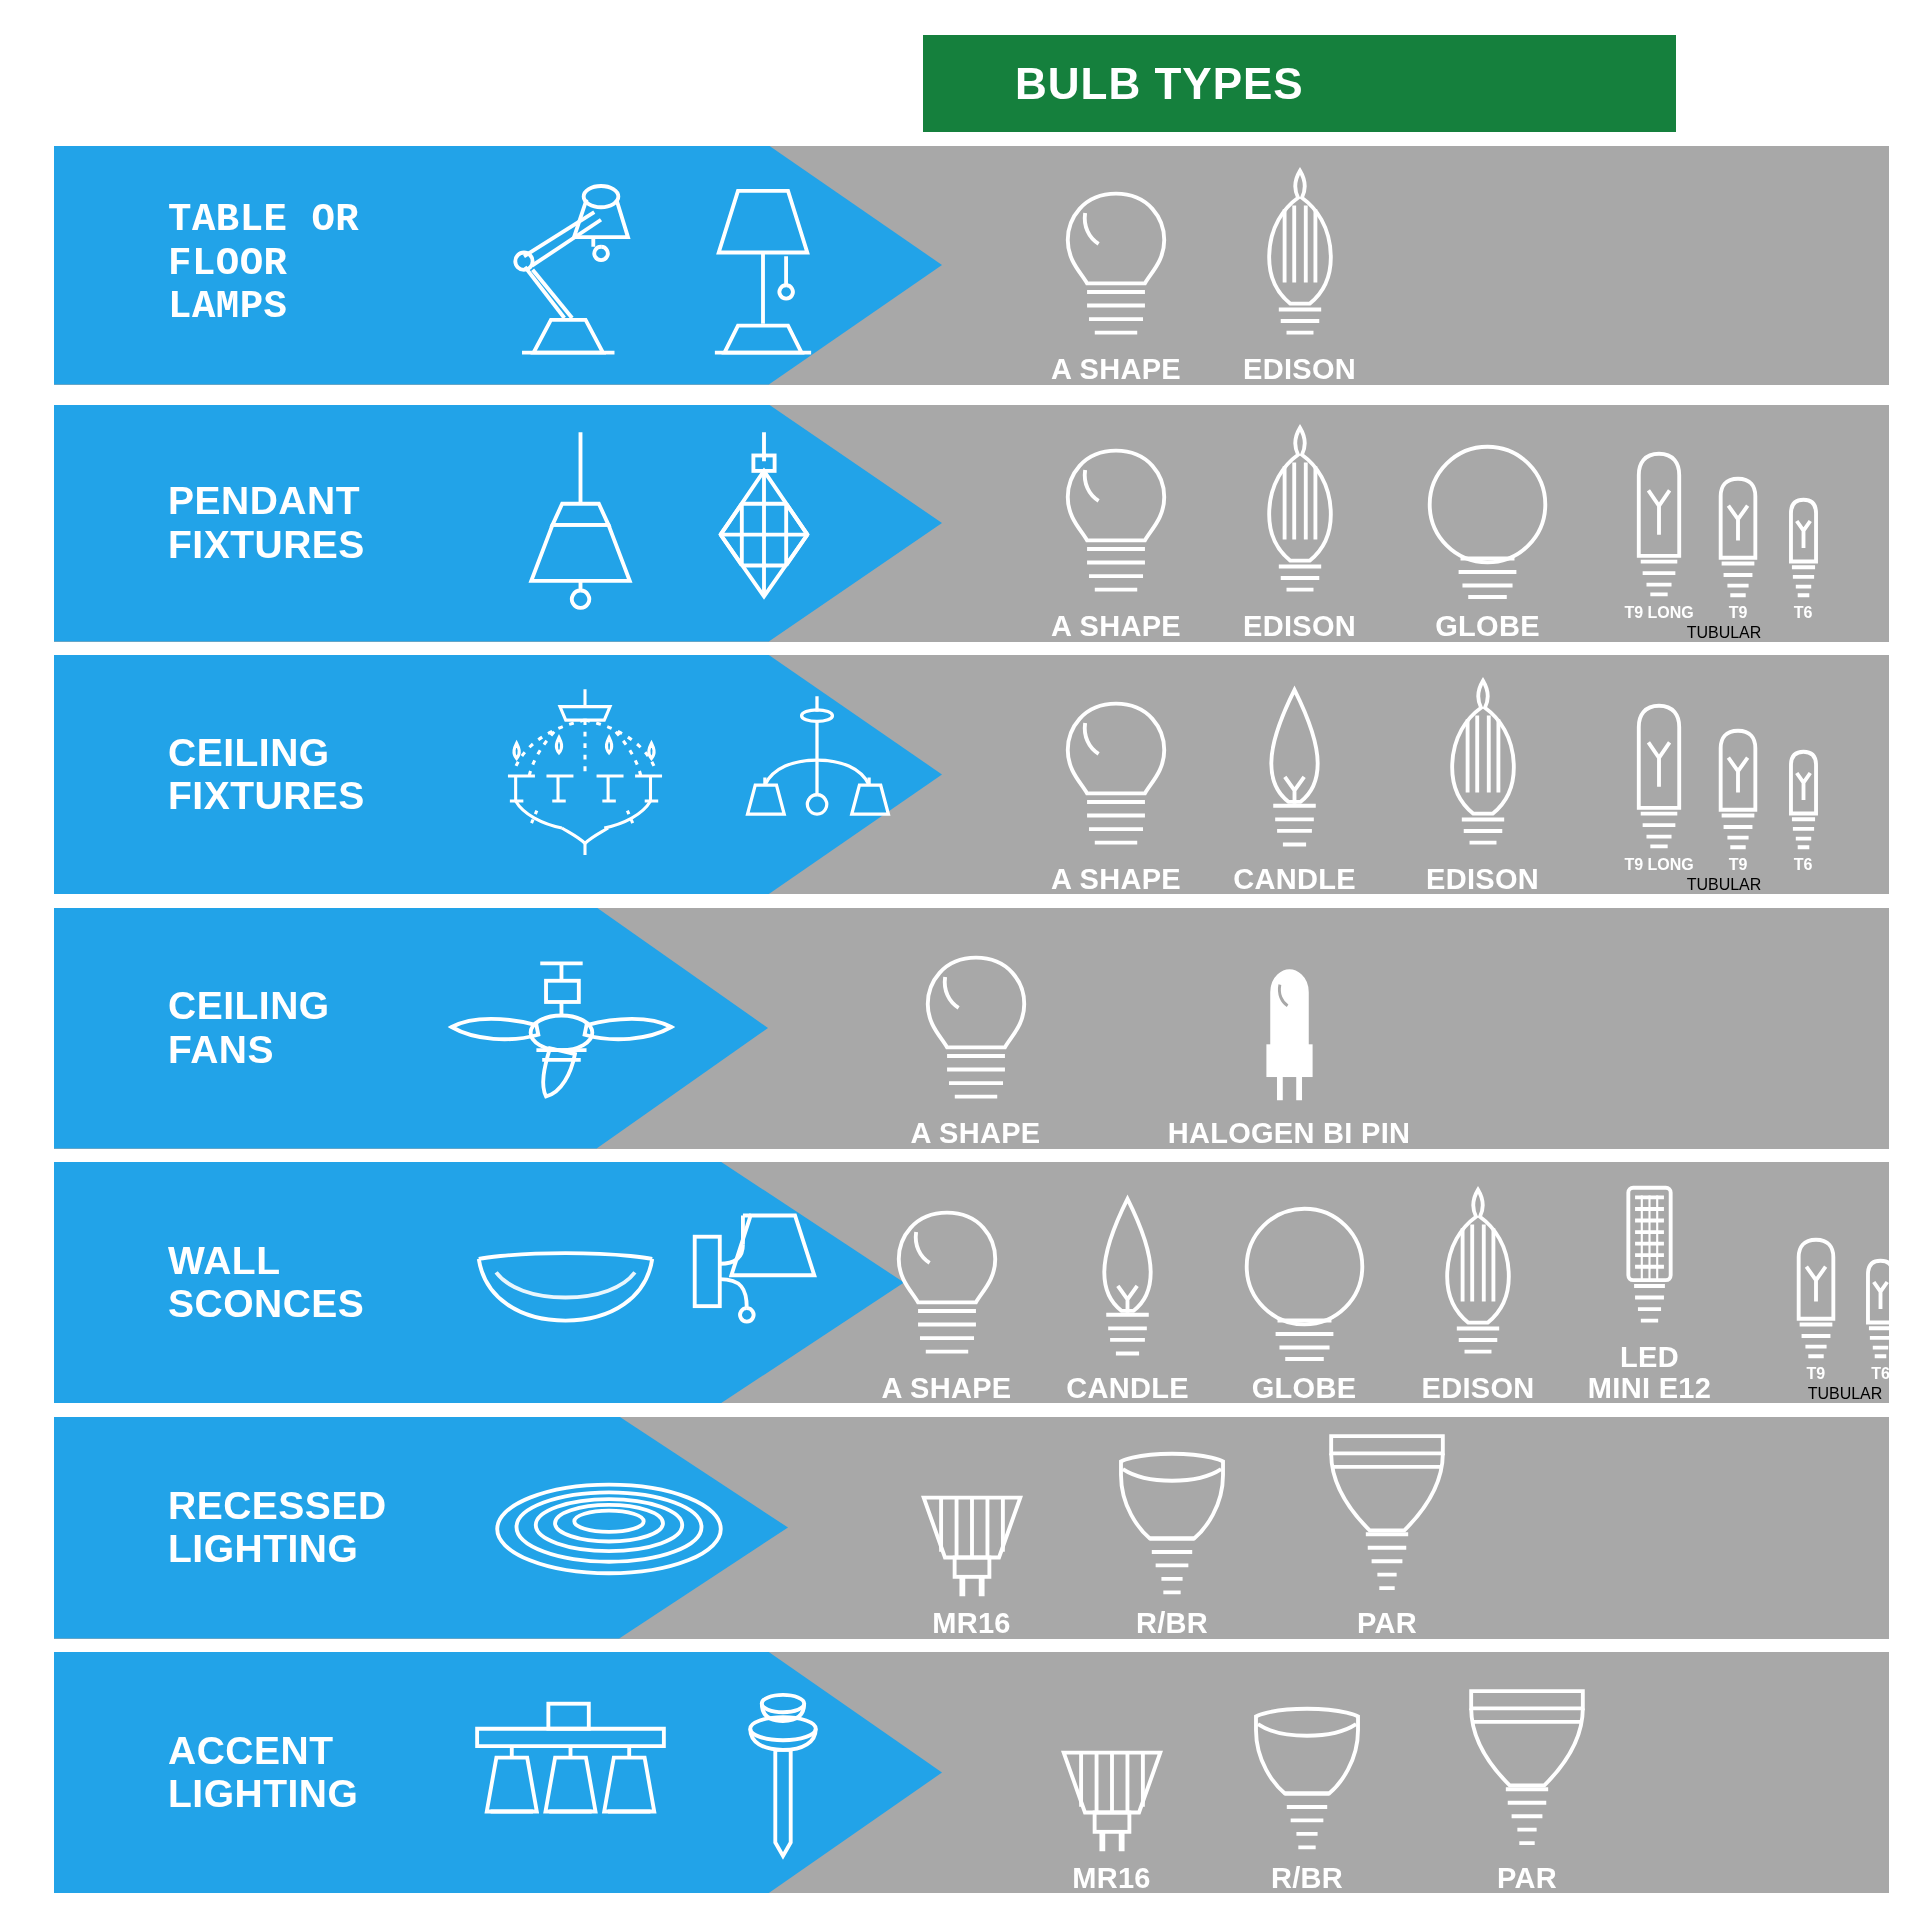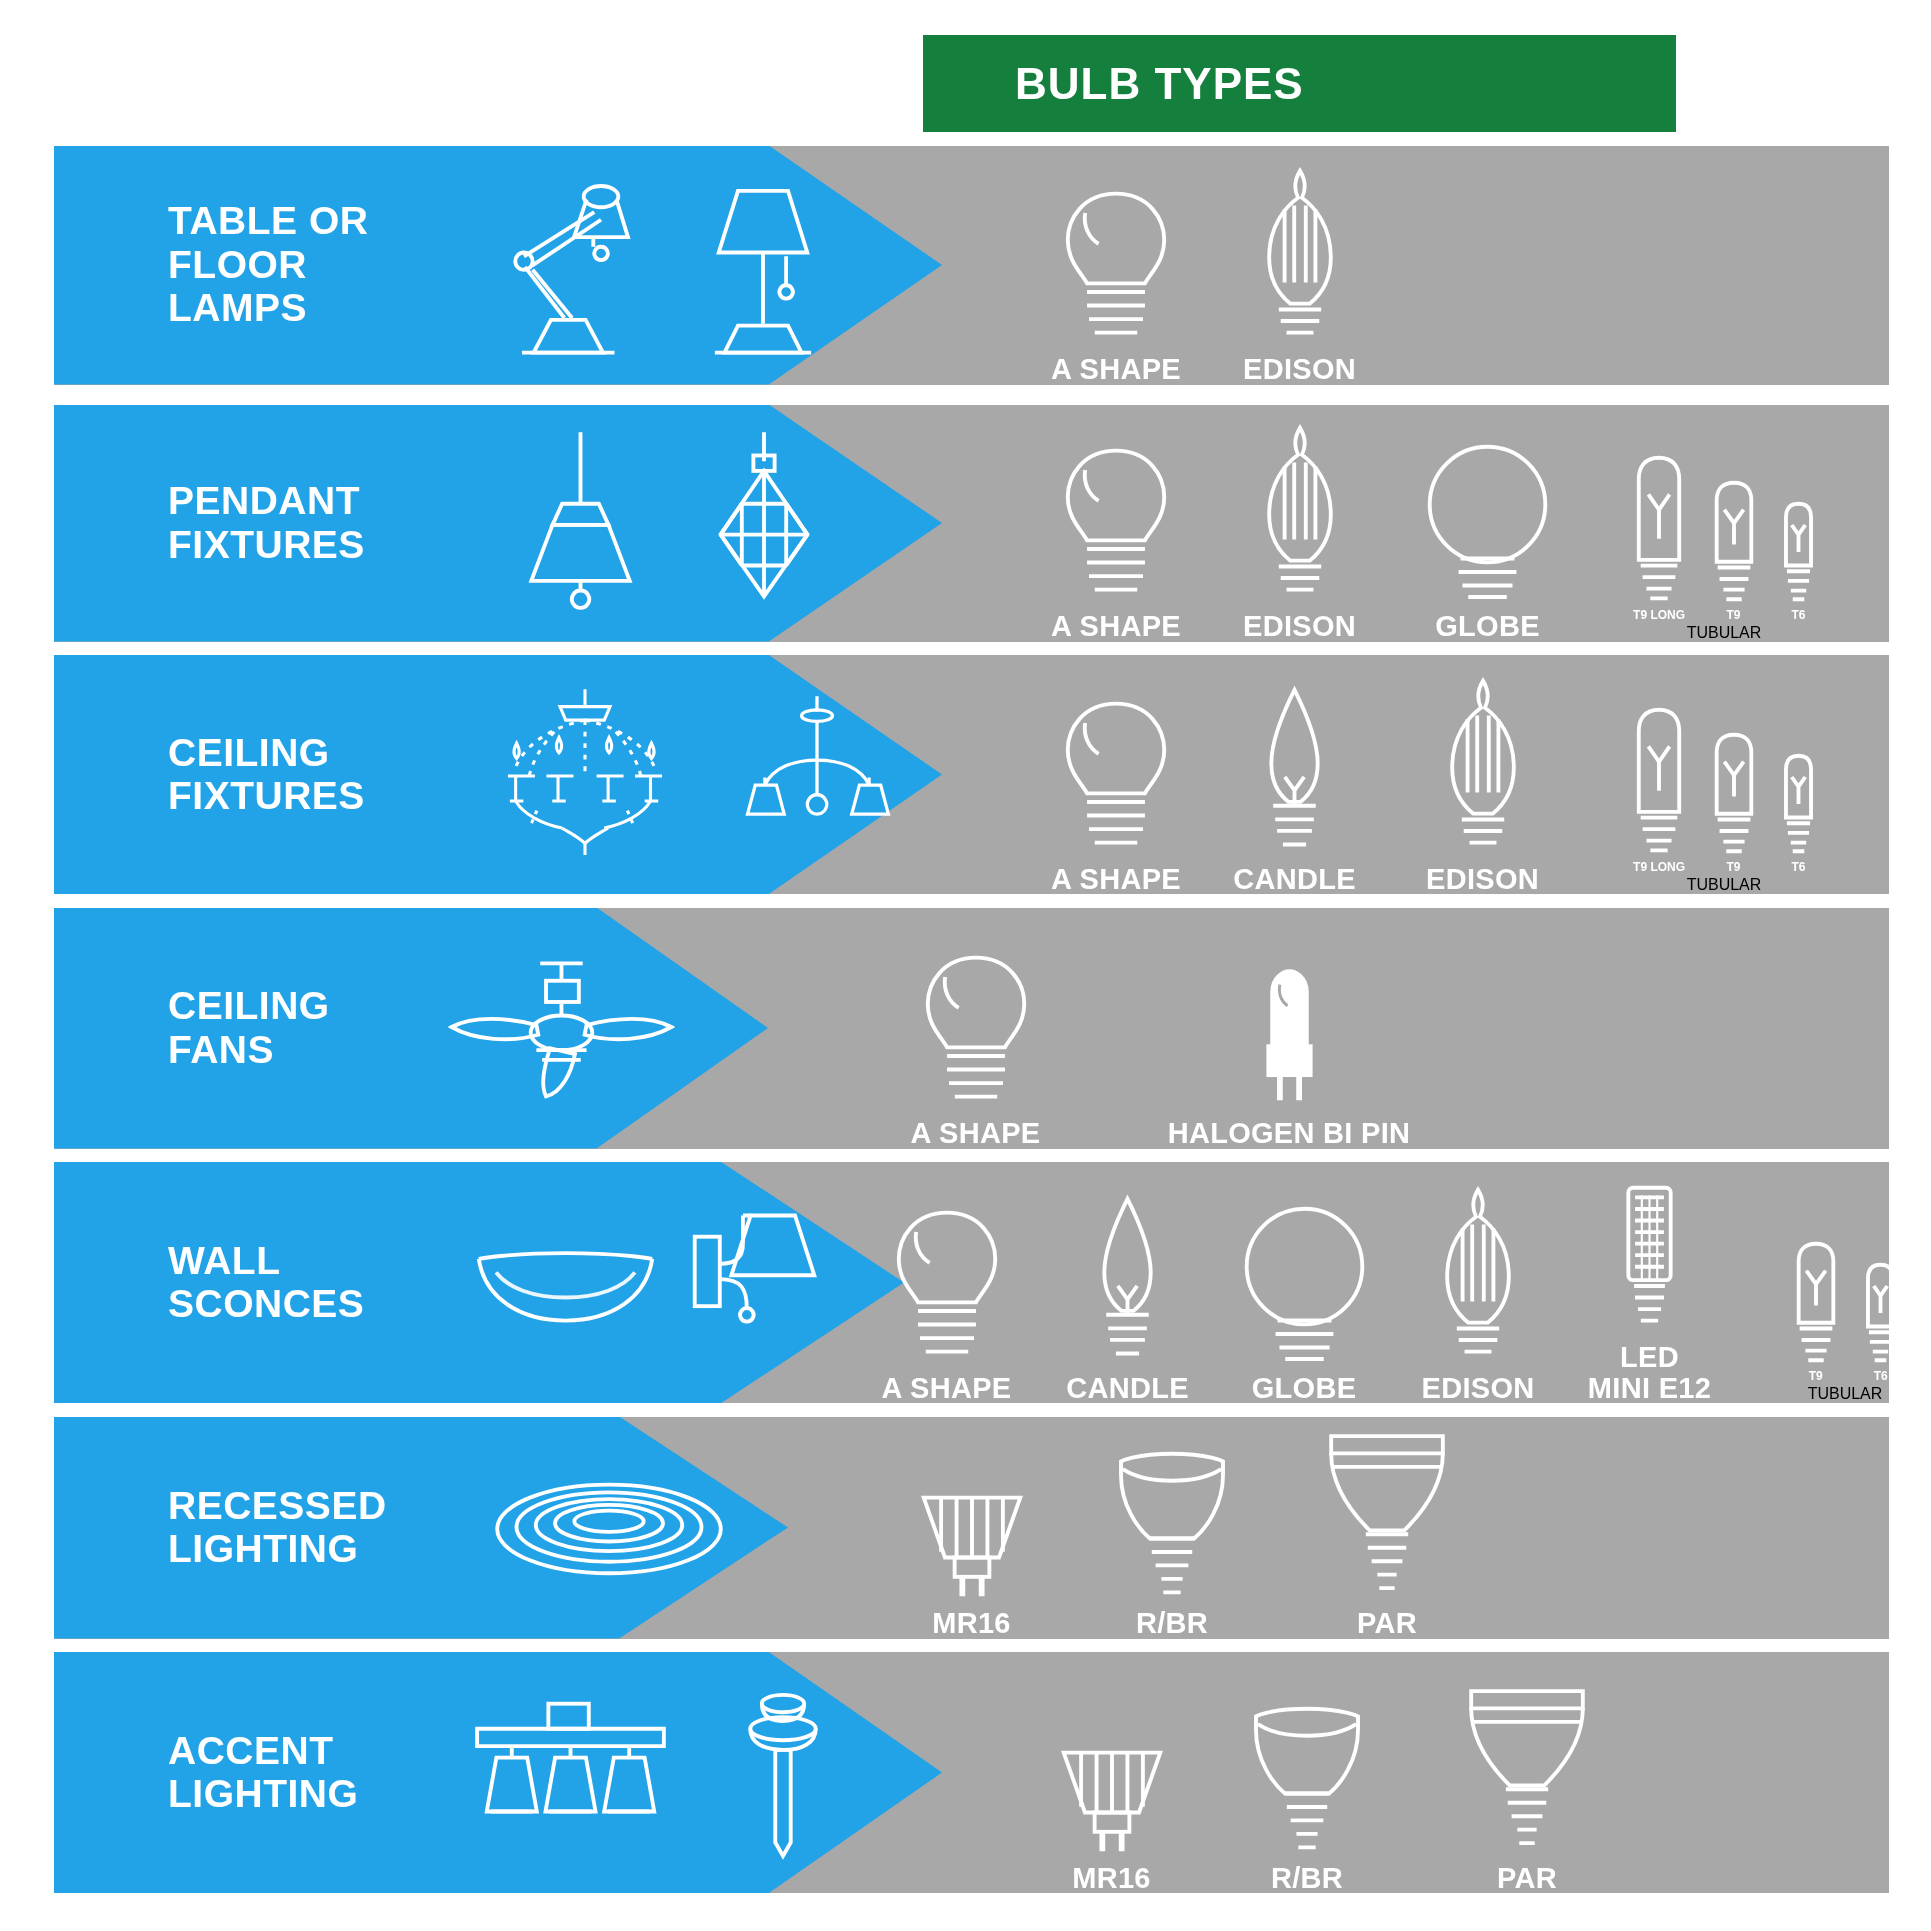--- a/index.html
+++ b/index.html
@@ -146,41 +146,41 @@
     align-items: flex-end;
     gap: 17.4px;
   }
   .tub-item {
     display: flex;
     flex-direction: column;
     align-items: center;
   }
   .tub-item .sub {
     color: #ffffff;
-    font-size: 12px;
+    font-size: 16px;
     font-weight: bold;
     margin-top: 1.9px;
     text-align: right;
   }
   svg { display: block; }
 </style>
 </head>
 <body>
 
 <div class="chart">
 
   <div class="header-row">
     <div class="hdr-gray">
       <span class="hdr-label">BULB TYPES</span>
     </div>
   </div>
 
   <div class="row" style="height:239px;">
     <div class="row-gray"></div>
-    <div class="row-blue" style="width:888px; clip-path: polygon(0 0, 80.5% 0, 100% 50%, 80.5% 100%, 0 100%);">
+    <div class="row-blue" style="width:888px; clip-path: polygon(0 0, 80.5% 0, 100% 50%, 80.5% 100%, 0 100%); font-family: Liberation Mono, monospace;">
       <div class="fixture-label">TABLE OR
 FLOOR
 LAMPS</div>
     </div>
 
     <div class="fixture-icons" style="left:439px;">
       <svg width="164" height="183" viewBox="0 0 170 190" fill="none" stroke="#fff" stroke-width="4">
         <ellipse cx="112" cy="24" rx="18" ry="11"></ellipse>
         <path d="M97 27 L84 66 L140 66 L128 27"></path>
         <path d="M104 66 L104 76 M112 76 a7 7 0 1 0 0.1 0"></path>

